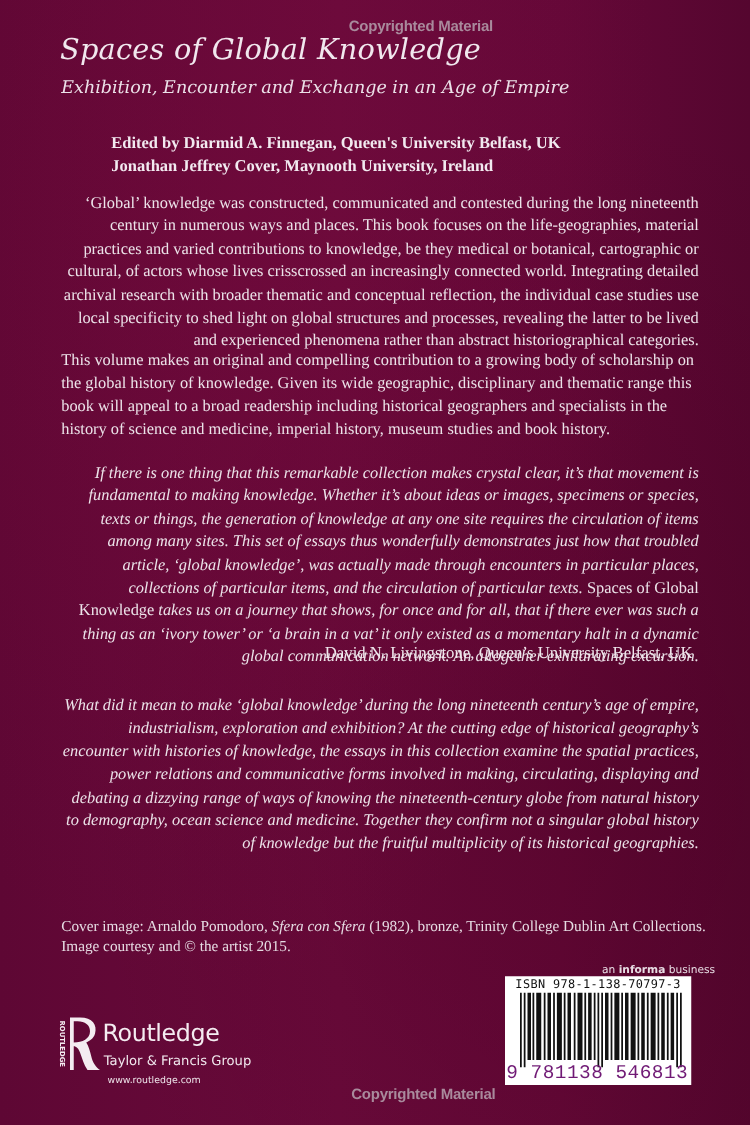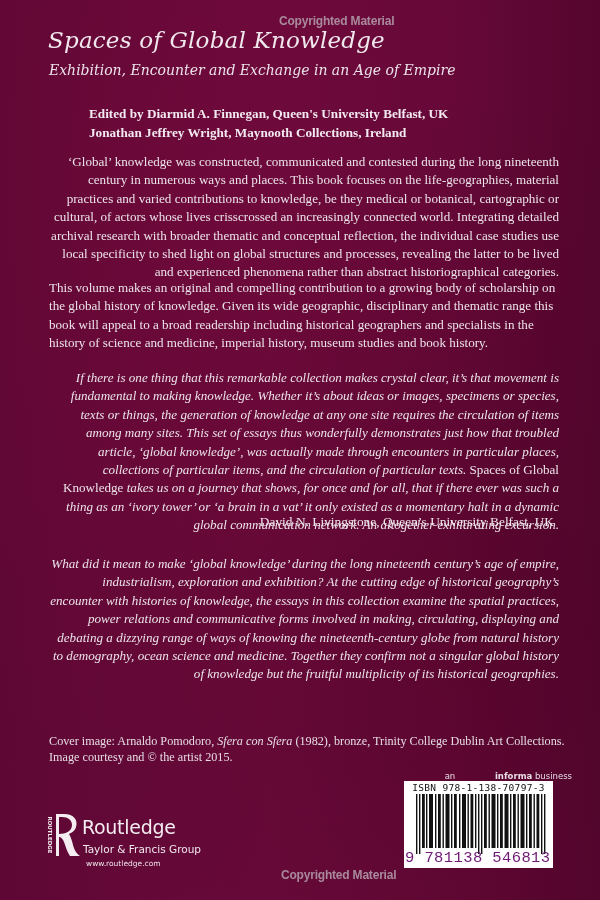--- a/index.html
+++ b/index.html
@@ -60,21 +60,21 @@
   .a2 { top: 676px; right: 47px; }
   .caption {
     position: absolute; left: 49px; top: 734px; width: 520px;
     font-size: 12.2px; line-height: 15.5px; color: #e6dce3;
   }
   .caption i { font-style: italic; margin-top: 32px; }
   .informa {
     position: absolute; right: 28px; top: 771px;
     font-family: "DejaVu Sans", sans-serif; font-size: 8.5px; color: #e8dde4;
   }
-  .informa b { font-weight: bold; margin-left: 37px; }
+  .informa b { font-weight: bold; }
   .barcode-box {
     position: absolute; left: 404px; top: 781px; width: 149px; height: 87px;
     background: #ffffff; box-sizing: border-box;
   }
   .isbn-top {
     position: absolute; left: 0; top: 1px; width: 149px; text-align: center;
     font-family: "DejaVu Sans Mono", monospace; font-size: 9.5px; color: #111;
     letter-spacing: 0.3px;
   }
   .bars {
@@ -107,21 +107,21 @@
 
 <div class="cover">
 
   <div class="watermark wm-top">Copyrighted Material</div>
 
   <div class="title">Spaces of Global Knowledge</div>
   <div class="subtitle">Exhibition, Encounter and Exchange in an Age of Empire</div>
 
   <div class="editors">
     <div>Edited by Diarmid A. Finnegan, Queen's University Belfast, UK</div>
-    <div>Jonathan Jeffrey Wright, Maynooth Collections, Ireland</div>
+    <div>Jonathan Jeffrey Cover, Maynooth University, Ireland</div>
   </div>
 
   <div class="body-text p1">‘Global’ knowledge was constructed, communicated and contested during the long nineteenth century in numerous ways and places. This book focuses on the life-geographies, material practices and varied contributions to knowledge, be they medical or botanical, cartographic or cultural, of actors whose lives crisscrossed an increasingly connected world. Integrating detailed archival research with broader thematic and conceptual reflection, the individual case studies use local specificity to shed light on global structures and processes, revealing the latter to be lived and experienced phenomena rather than abstract historiographical categories.</div>
   <div class="body-text p2">This volume makes an original and compelling contribution to a growing body of scholarship on the global history of knowledge. Given its wide geographic, disciplinary and thematic range this book will appeal to a broad readership including historical geographers and specialists in the history of science and medicine, imperial history, museum studies and book history.</div>
 
   <div class="review r1"><span>If there is one thing that this remarkable collection makes crystal clear, it’s that movement is fundamental to making knowledge. Whether it’s about ideas or images, specimens or species, texts or things, the generation of knowledge at any one site requires the circulation of items among many sites. This set of essays thus wonderfully demonstrates just how that troubled article, ‘global knowledge’, was actually made through encounters in particular places, collections of particular items, and the circulation of particular texts. </span><span class="upright">Spaces of Global Knowledge</span><span> takes us on a journey that shows, for once and for all, that if there ever was such a thing as an ‘ivory tower’ or ‘a brain in a vat’ it only existed as a momentary halt in a dynamic global communication network. An altogether exhilarating excursion.</span></div>
   <div class="attribution a1">David N. Livingstone, Queen’s University Belfast, UK</div>
 
   <div class="review r2">What did it mean to make ‘global knowledge’ during the long nineteenth century’s age of empire, industrialism, exploration and exhibition? At the cutting edge of historical geography’s encounter with histories of knowledge, the essays in this collection examine the spatial practices, power relations and communicative forms involved in making, circulating, displaying and debating a dizzying range of ways of knowing the nineteenth-century globe from natural history to demography, ocean science and medicine. Together they confirm not a singular global history of knowledge but the fruitful multiplicity of its historical geographies.</div>
 

